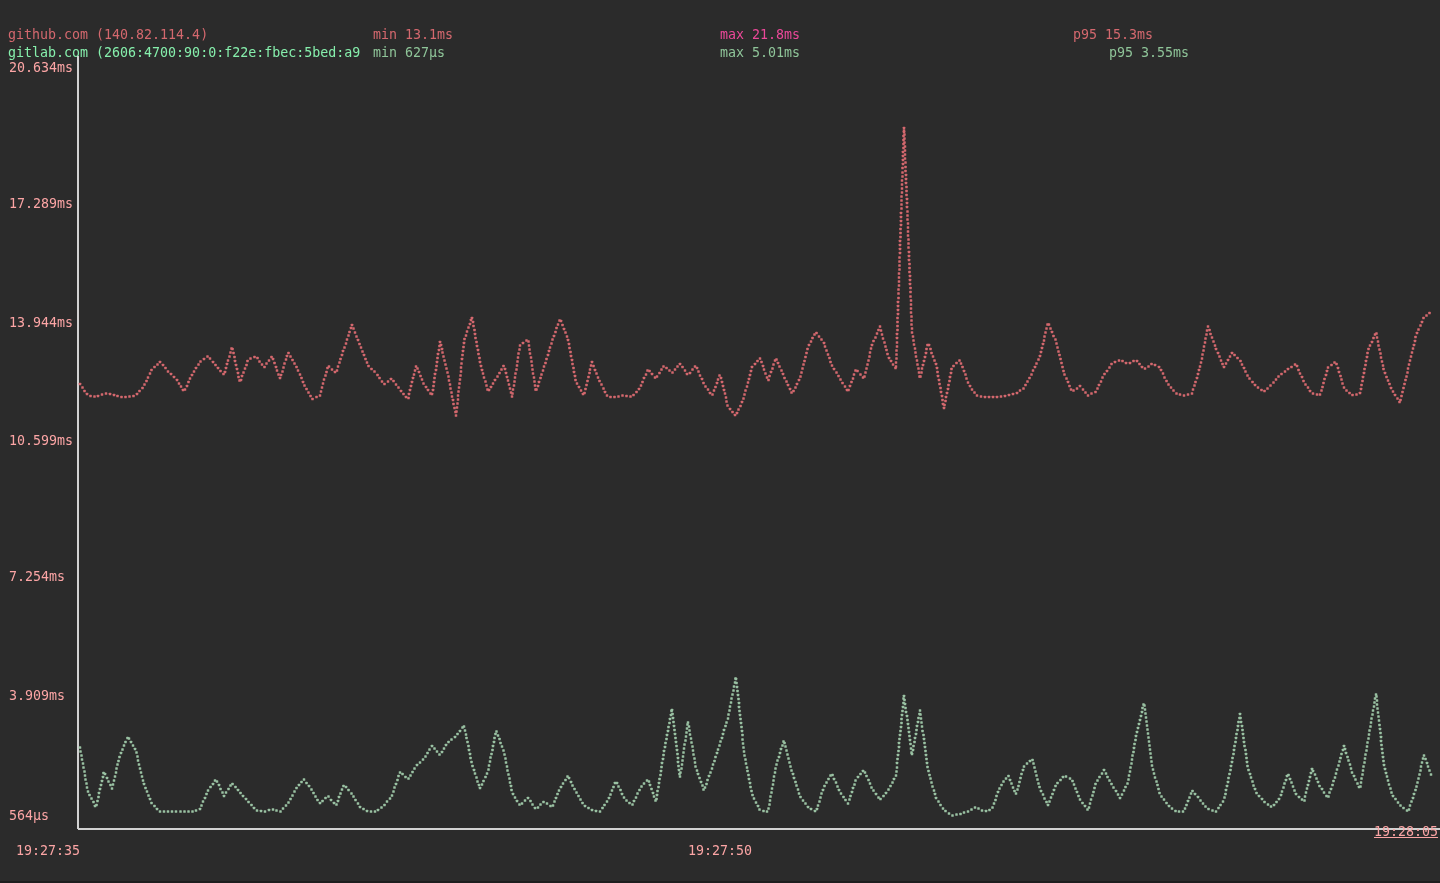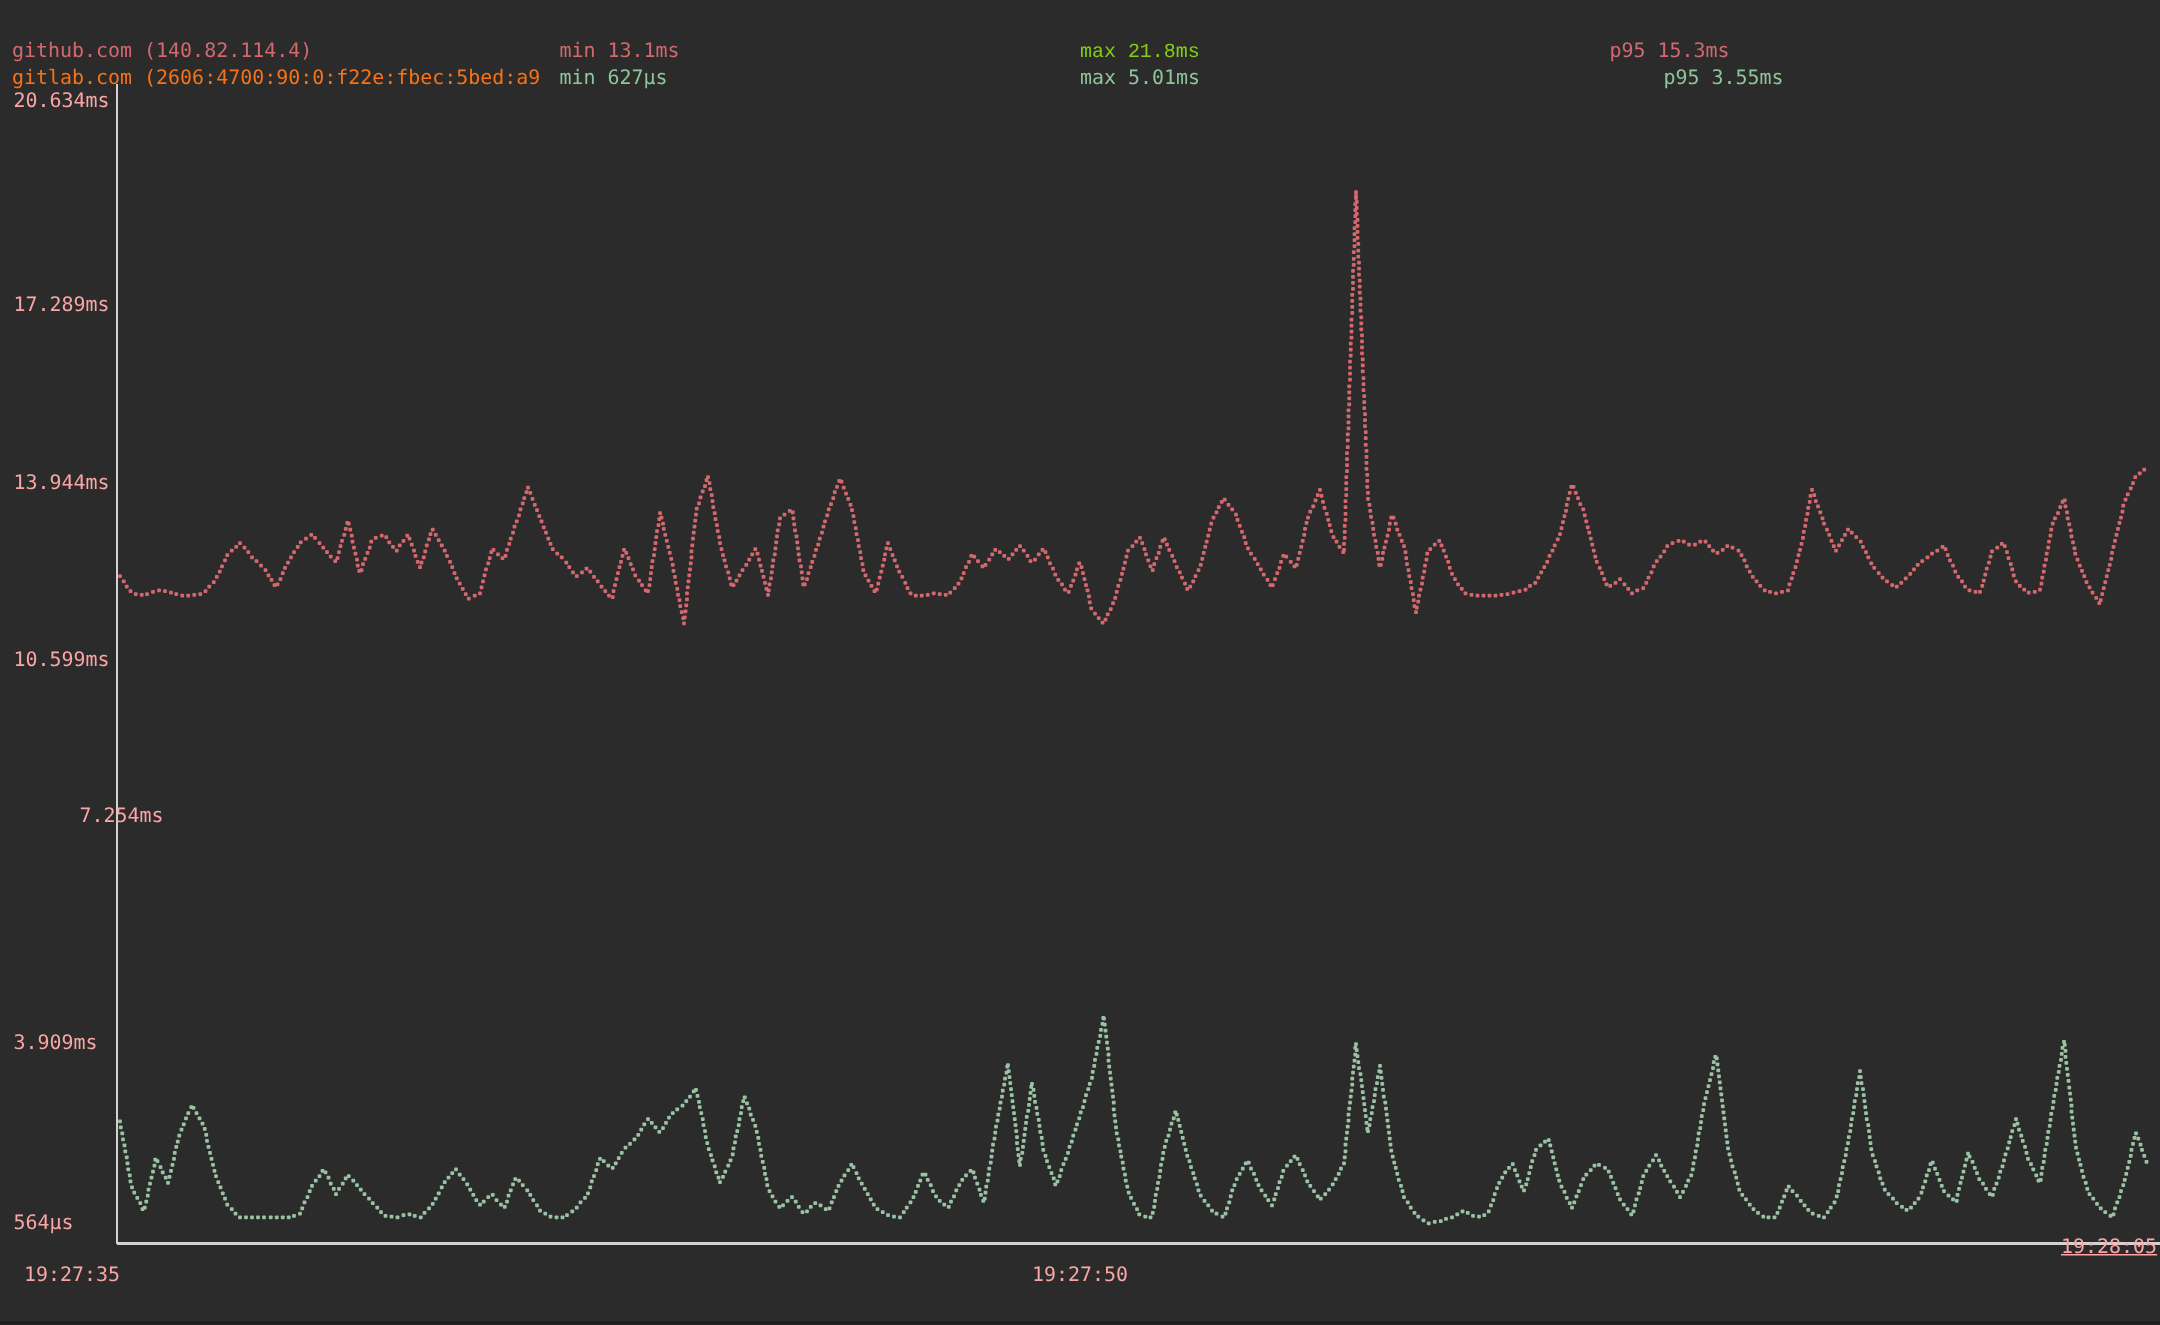--- a/index.html
+++ b/index.html
@@ -20,24 +20,24 @@
   svg{position:absolute;left:0;top:0;}
 </style>
 </head>
 <body>
 
 <div class="screen">
 
   <div>
     <span class="hdr-cell row1 col-host" style="color: rgb(212, 104, 110);">github.com (140.82.114.4)</span>
     <span class="hdr-cell row1 col-min" style="color: rgb(212, 104, 110);">min 13.1ms</span>
-    <span class="hdr-cell row1 col-max" style="color: #84cc16; font-family: Liberation Mono, monospace;">max 21.8ms</span>
+    <span class="hdr-cell row1 col-max" style="color: #ec4899;">max 21.8ms</span>
     <span class="hdr-cell row1 col-p95" style="color: rgb(212, 104, 110);">p95 15.3ms</span>
 
-    <span class="hdr-cell row2 col-host" style="color: #f97316;">gitlab.com (2606:4700:90:0:f22e:fbec:5bed:a9</span>
+    <span class="hdr-cell row2 col-host" style="color: #86efac;">gitlab.com (2606:4700:90:0:f22e:fbec:5bed:a9</span>
     <span class="hdr-cell row2 col-min" style="color: rgb(143, 197, 153);">min 627µs</span>
     <span class="hdr-cell row2 col-max" style="color: rgb(143, 197, 153);">max 5.01ms</span>
     <span class="hdr-cell row2 col-p95" style="color: rgb(143, 197, 153); margin-left: 36px;">p95 3.55ms</span>
   </div>
 
   <svg id="chart" width="1440" height="883">
       <line x1="78" y1="56" x2="78" y2="829" stroke="#d2d2d2" stroke-width="1.4" shape-rendering="crispEdges"></line>
       <line x1="78" y1="829" x2="1440" y2="829" stroke="#d2d2d2" stroke-width="1.4" shape-rendering="crispEdges"></line>
       <rect x="78.75" y="382.75" width="2.5" height="2.5" rx="0.6" fill="#d4686e"></rect>
       <rect x="81.25" y="386.25" width="2.5" height="2.5" rx="0.6" fill="#d4686e"></rect>
@@ -1886,21 +1886,21 @@
       <rect x="1426.75" y="765.25" width="2.5" height="2.5" rx="0.6" fill="#9ac2a3"></rect>
       <rect x="1428.25" y="769.25" width="2.5" height="2.5" rx="0.6" fill="#9ac2a3"></rect>
       <rect x="1429.75" y="773.25" width="2.5" height="2.5" rx="0.6" fill="#9ac2a3"></rect>
     </svg>
 
   <div id="ylabels">
       <div class="axis-label" style="left: 9px; top: 60px;">20.634ms</div>
       <div class="axis-label" style="left: 9px; top: 196px;">17.289ms</div>
       <div class="axis-label" style="left: 9px; top: 315px;">13.944ms</div>
       <div class="axis-label" style="left: 9px; top: 433px;">10.599ms</div>
-      <div class="axis-label" style="left: 9px; top: 537px; margin-left: 44px;">7.254ms</div>
+      <div class="axis-label" style="left: 9px; top: 569px;">7.254ms</div>
       <div class="axis-label" style="left: 9px; top: 688px;">3.909ms</div>
       <div class="axis-label" style="left: 9px; top: 808px; text-align: right;">564µs</div>
     </div>
 
   <div id="xlabels">
       <div class="axis-label" style="left: 16px; top: 843px;">19:27:35</div>
       <div class="axis-label" style="left: 688px; top: 843px;">19:27:50</div>
       <div class="axis-label" style="left: 1374px; top: 824px; text-decoration: underline;">19:28:05</div>
     </div>
 

